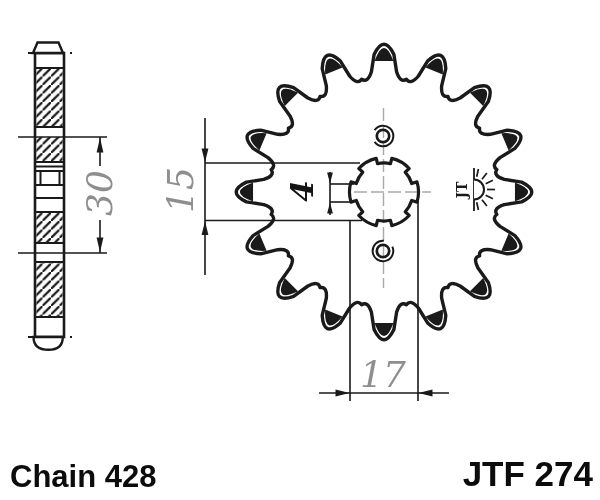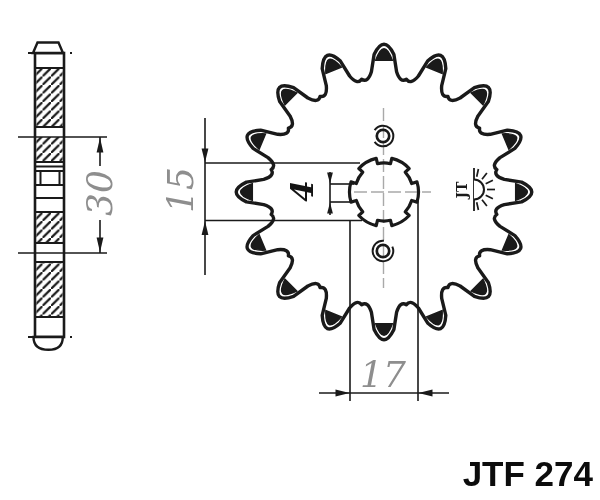--- a/index.html
+++ b/index.html
@@ -125,14 +125,15 @@
   <g>
     <line x1="350" y1="220" x2="350" y2="401" class="dim-line"></line>
     <line x1="418" y1="197" x2="418" y2="401" class="dim-line"></line>
     <line x1="319" y1="393" x2="449" y2="393" class="dim-line"></line>
     <polygon class="arrow" points="349.6,393 335.5,389.6 335.5,396.4"></polygon>
     <polygon class="arrow" points="418.4,393 432.5,389.6 432.5,396.4"></polygon>
     <text class="dim-text" text-anchor="middle" x="383" y="387">17</text>
   </g>
 </svg>
 
+<div class="label chain-label">Chain 428</div>
 <div class="label part-label">JTF 274</div>
 </div>
 
 </body></html>

